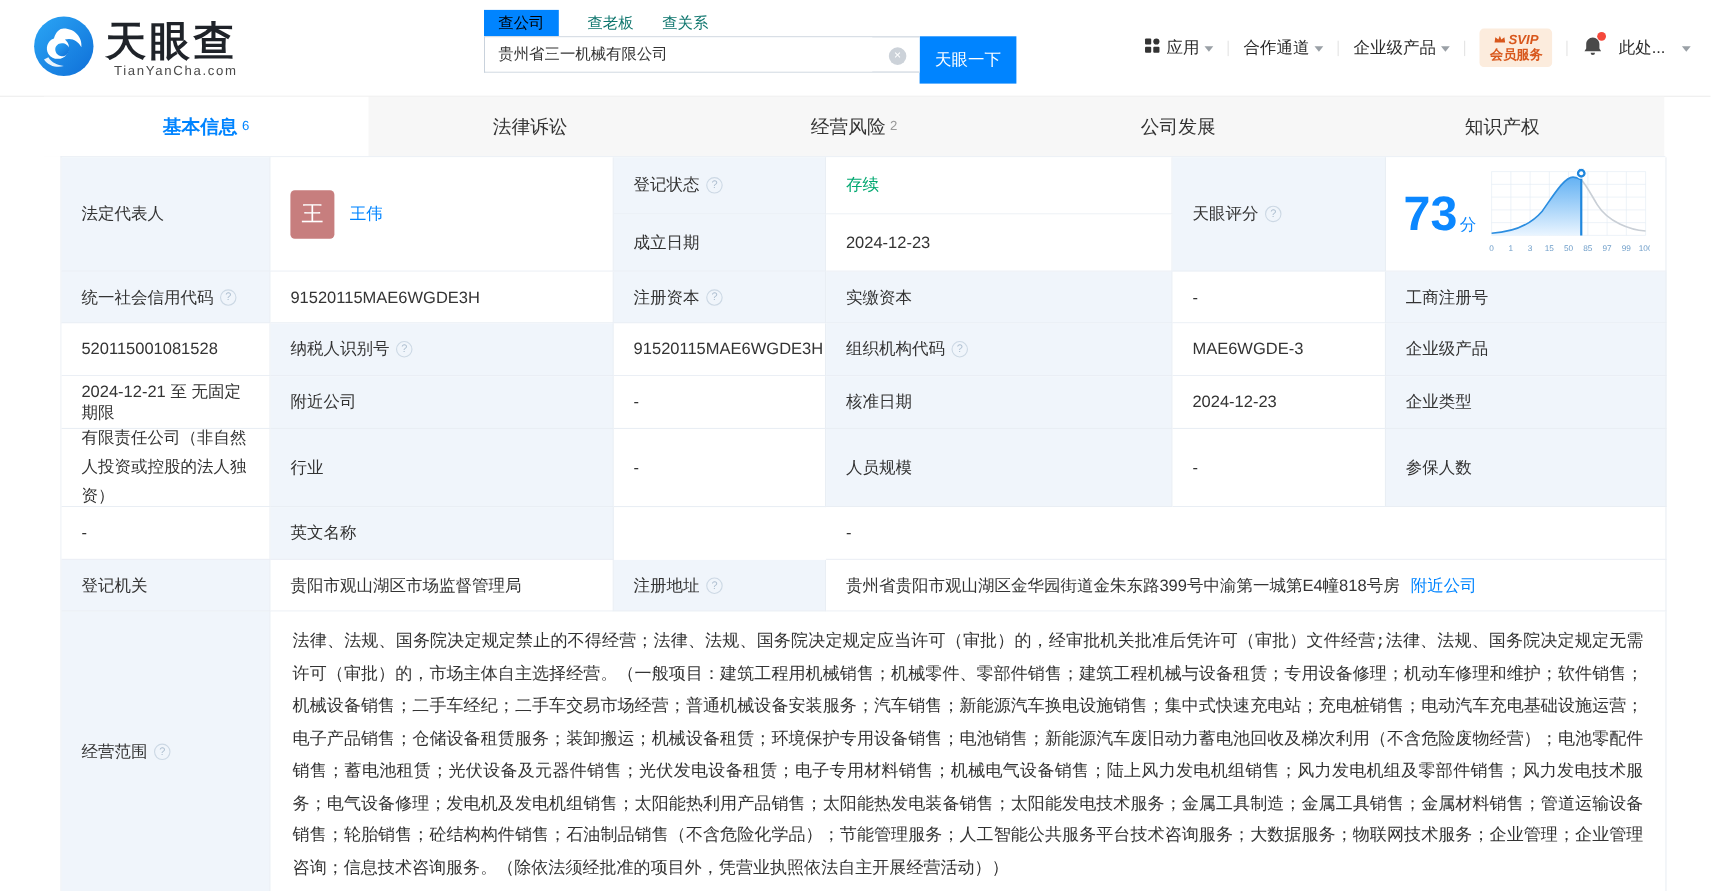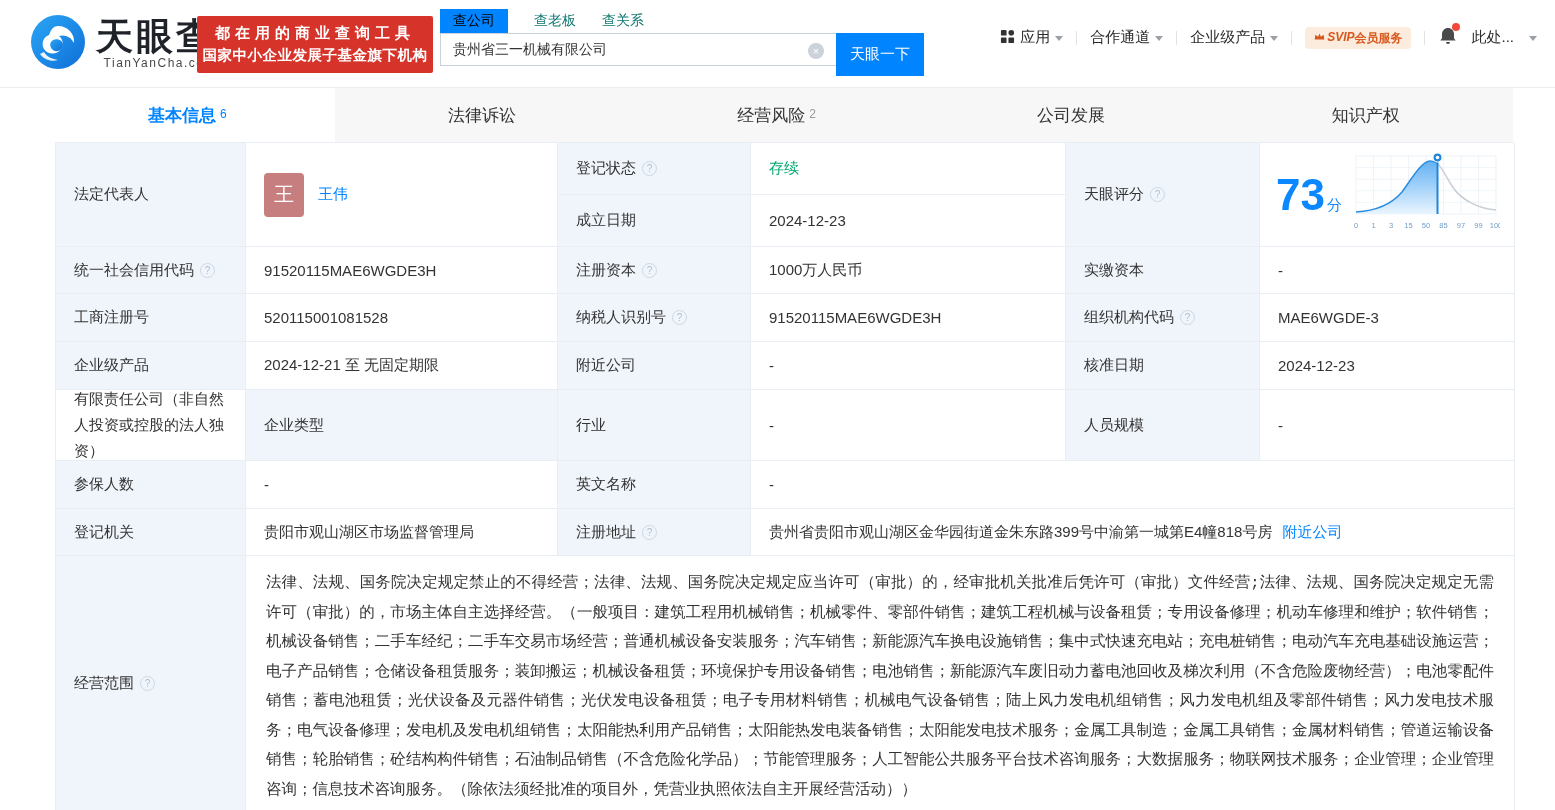--- a/index.html
+++ b/index.html
@@ -26,21 +26,21 @@
     font-family:"Liberation Sans","DejaVu Sans",sans-serif; }
   .clear-btn { position:absolute; right:12px; top:9px; width:16px; height:16px; border-radius:50%; background:#ccd2d9; color:#fff;
     font-size:11px; line-height:16px; text-align:center; cursor:pointer; }
   .search-btn { width:88px; height:43px; background:#0084ff; color:#fff; font-size:15px; border:none; cursor:pointer;
     font-family:"Liberation Sans","DejaVu Sans",sans-serif; }
 
   .hnav { position:absolute; right:18px; top:26px; display:flex; align-items:center; gap:13px; font-size:15px; color:#2b2b2b; }
   .hnav-item { display:flex; align-items:center; gap:5px; cursor:pointer; white-space:nowrap; }
   .caret { width:0; height:0; border-left:4px solid transparent; border-right:4px solid transparent; border-top:5px solid #9aa0a6; margin-top:2px; }
   .vdiv { width:1px; height:14px; background:#e3e3e3; }
-  .svip { background:#fcecdd; border-radius:4px; padding:4px 9px; display:flex; flex-direction:row; align-items:center; cursor:pointer; }
+  .svip { background:#fcecdd; border-radius:4px; padding:4px 9px; display:flex; flex-direction:column; align-items:center; cursor:pointer; }
   .svip .r1 { display:flex; align-items:center; gap:2px; color:#d8571c; font-size:12px; font-weight:bold; font-style:italic; line-height:13px; }
   .svip .r2 { color:#d8571c; font-size:12px; font-weight:bold; line-height:14px; }
   .bell-wrap { position:relative; cursor:pointer; }
   .red-dot { position:absolute; right:-2px; top:-3px; width:8px; height:8px; border-radius:50%; background:#f5483b; }
 
   
   .ptabs { position:absolute; left:40px; top:88px; width:1473px; height:54px; background:#f7f7f7; display:flex; }
   .ptab { flex:1; display:flex; align-items:center; justify-content:center; font-size:17px; color:#333; cursor:pointer; position:relative; }
   .ptab.active { background:#fff; color:#0084ff; font-weight:bold; }
   .tab-badge { font-size:12px; color:#999; margin-left:4px; position:relative; top:-1px; font-weight:normal; }
@@ -93,24 +93,20 @@
         <path d="M23 26 C27 24 32 26 33 30 C33 35 29 38 25 37 C21 36 19 31 21 28 Z" fill="url(#lg)"></path>
         <path d="M10 40 C14 46 22 48 28 46 C22 45 17 43 14 38 Z" fill="#fff" opacity="0.9"></path>
       </svg>
     </span>
     <span class="logo-text">
       <span class="cn" style="display:block">天眼查</span>
       <span class="en" style="display:block">TianYanCha.com</span>
     </span>
   </div>
 
-  <div class="slogan">
-    <span class="l1">都在用的商业查询工具</span>
-    <span class="l2">国家中小企业发展子基金旗下机构</span>
-  </div>
 
   <div class="search-wrap">
     <div class="search-tabs">
       <span class="stab active">查公司</span>
       <span class="stab">查老板</span>
       <span class="stab">查关系</span>
     </div>
     <div class="search-row">
       <div class="search-input">
         <input type="text" value="贵州省三一机械有限公司" style="">
@@ -273,23 +269,20 @@
     <span>统一社会信用代码</span>
     <span class="help"></span>
   </div>
   <div class="cell">
     <span class="mono">91520115MAE6WGDE3H</span>
   </div>
   <div class="cell lbl">
     <span>注册资本</span>
     <span class="help"></span>
   </div>
-  <div class="cell">
-    <span>1000万人民币</span>
-  </div>
   <div class="cell lbl">
     <span>实缴资本</span>
   </div>
   <div class="cell">
     <span>-</span>
   </div>
 
   <div class="cell lbl">
     <span>工商注册号</span>
   </div>
@@ -323,25 +316,25 @@
   <div class="cell">
     <span>-</span>
   </div>
   <div class="cell lbl">
     <span>核准日期</span>
   </div>
   <div class="cell">
     <span>2024-12-23</span>
   </div>
 
+  <div class="cell lbl">
+    <span>企业类型</span>
+  </div>
   <div class="cell">
     <span class="wrap2">有限责任公司（非自然人投资或控股的法人独资）</span>
-  </div>
-  <div class="cell lbl">
-    <span>企业类型</span>
   </div>
   <div class="cell lbl">
     <span>行业</span>
   </div>
   <div class="cell">
     <span>-</span>
   </div>
   <div class="cell lbl">
     <span>人员规模</span>
   </div>

